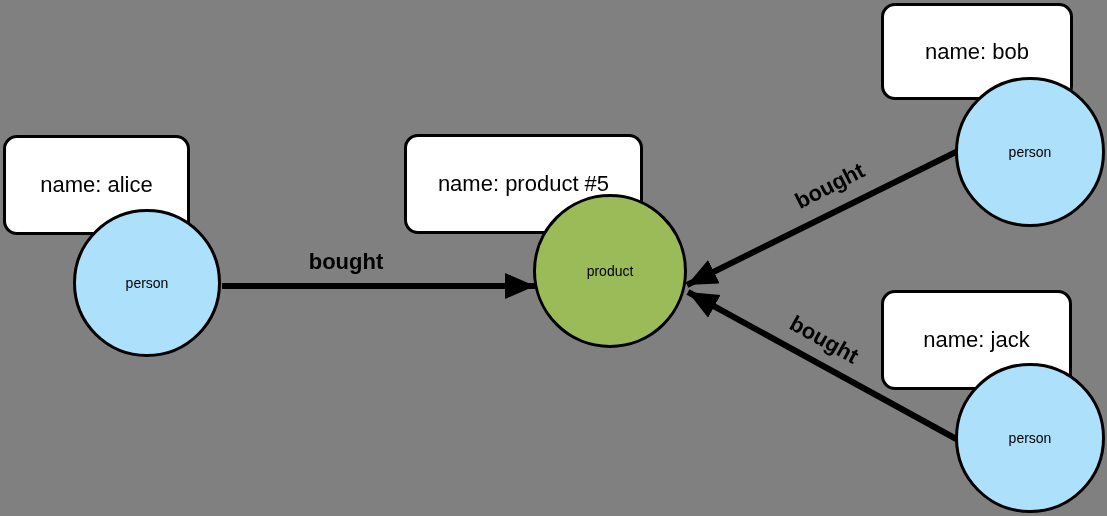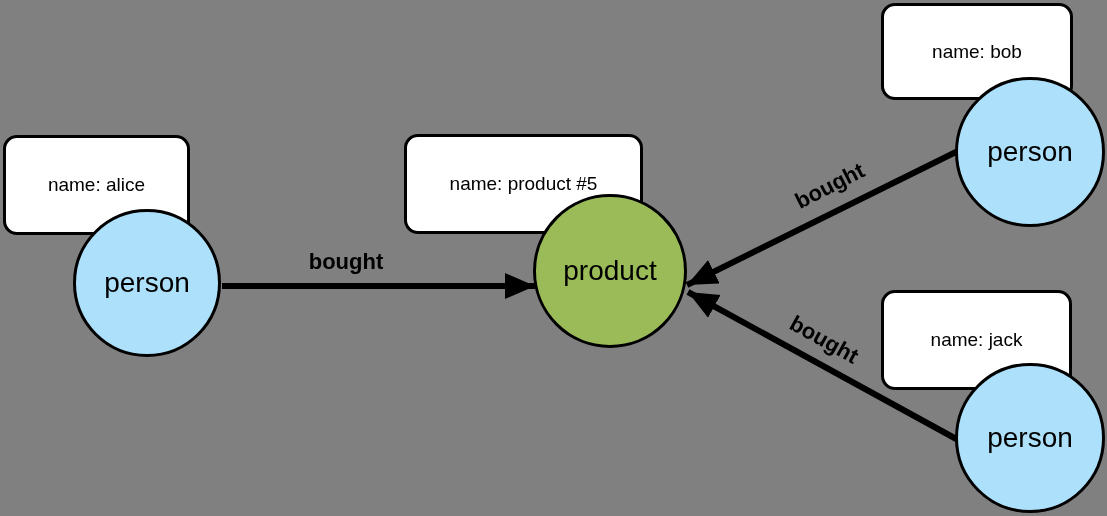--- a/index.html
+++ b/index.html
@@ -17,32 +17,32 @@
   .arrow-fill { fill: var(--edge, #000000); }
   .prop-box {
     position: absolute;
     box-sizing: border-box;
     background: var(--box, #ffffff);
     border: 3px solid var(--border, #000000);
     border-radius: 14px;
     display: flex;
     align-items: center;
     justify-content: center;
-    font-size: 19px;
+    font-size: 22px;
     white-space: nowrap;
   }
   .node {
     position: absolute;
     box-sizing: border-box;
     border: 3px solid var(--border, #000000);
     border-radius: 50%;
     display: flex;
     align-items: center;
     justify-content: center;
-    font-size: 28px;
+    font-size: 14px;
     white-space: nowrap;
     text-align: right;
   }
   .node.person  { background: var(--person, #ADE0FA); }
   .node.product { background: var(--product, #9ABB58); }
   .edge-label {
     position: absolute;
     font-size: 22px;
     font-weight: bold;
     white-space: nowrap;

